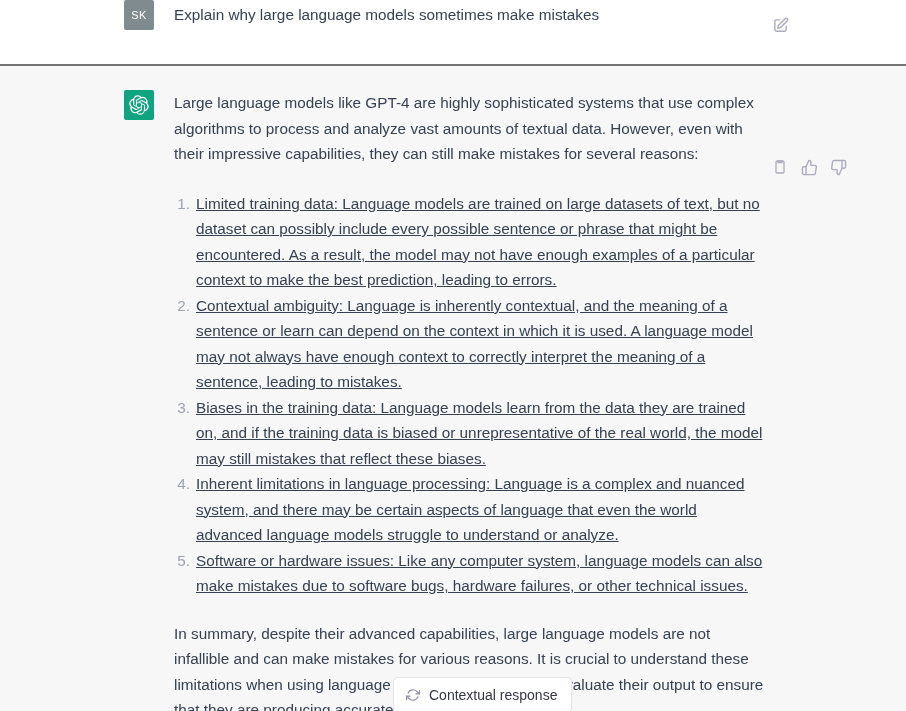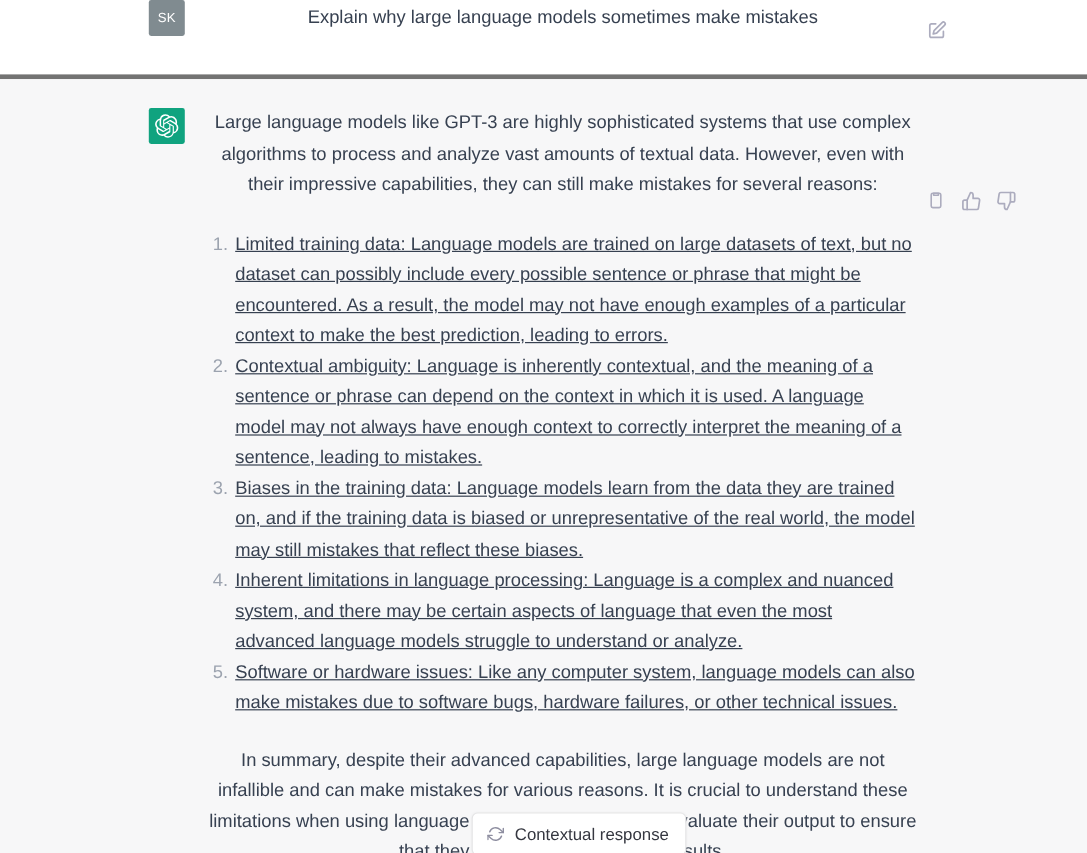--- a/index.html
+++ b/index.html
@@ -19,21 +19,21 @@
   .chat { width: 906px; height: 711px; position: relative; }
 
   
   .msg-row {
     display: flex;
     width: 100%;
     position: relative;
   }
   .msg-row.user {
     background: #ffffff;
-    border-bottom: 4px solid #737373;
+    border-bottom: 2px solid #737373;
     height: 66px;
     align-items: flex-start;
   }
   .msg-row.assistant {
     background: #f7f7f8;
     border-bottom: 1px solid #e5e5e6;
     min-height: 645px;
     align-items: flex-start;
   }
 
@@ -75,21 +75,21 @@
   .msg-body {
     margin-left: 20px;
     width: 590px;
     color: #374151;
     font-size: 15.3px;
     line-height: 25.5px;
   }
   .msg-row.user .msg-body { padding-top: 2px; }
   .msg-row.assistant .msg-body { padding-top: 0px; }
 
-  .msg-body p { margin: 0 0 0 0; text-align: center; }
+  .msg-body p { margin: 0 0 0 0; }
   .msg-body p.para-spaced { margin-bottom: 24px; }
   .msg-body p.tail { margin-top: 22px; }
 
   
   ol.reasons {
     margin: 0;
     padding: 0;
     list-style: none;
     counter-reset: reasons;
     text-decoration: underline;
@@ -194,27 +194,27 @@
         <div class="avatar bot-avatar">
           <span>
             <svg width="20" height="20" viewBox="0 0 41 41" fill="#ffffff" aria-hidden="true">
               <path d="M37.532 16.87a9.963 9.963 0 0 0-.856-8.184 10.078 10.078 0 0 0-10.855-4.835A9.965 9.965 0 0 0 18.306.5a10.079 10.079 0 0 0-9.614 6.977 9.967 9.967 0 0 0-6.664 4.834 10.08 10.08 0 0 0 1.24 11.817 9.965 9.965 0 0 0 .856 8.185 10.079 10.079 0 0 0 10.855 4.835 9.965 9.965 0 0 0 7.516 3.35 10.078 10.078 0 0 0 9.617-6.981 9.967 9.967 0 0 0 6.663-4.834 10.079 10.079 0 0 0-1.243-11.813zM22.498 37.886a7.474 7.474 0 0 1-4.799-1.735c.061-.033.168-.091.237-.134l7.964-4.6a1.294 1.294 0 0 0 .655-1.134V19.054l3.366 1.944a.12.12 0 0 1 .65.092v9.299a7.505 7.505 0 0 1-7.488 7.497zM6.392 31.006a7.471 7.471 0 0 1-.894-5.023c.06.036.162.099.237.141l7.964 4.6a1.297 1.297 0 0 0 1.308 0l9.724-5.614v3.888a.12.12 0 0 1-.48.103l-8.051 4.649a7.504 7.504 0 0 1-10.24-2.744zM4.297 13.62A7.469 7.469 0 0 1 8.2 10.333c0 .068-.004.19-.004.274v9.201a1.294 1.294 0 0 0 .653 1.132l9.724 5.614-3.366 1.944a.12.12 0 0 1-.114.01L7.045 23.86a7.504 7.504 0 0 1-2.748-10.24zm27.658 6.437l-9.724-5.615 3.367-1.943a.121.121 0 0 1 .113-.1l8.049 4.646a7.498 7.498 0 0 1-1.158 13.528v-9.476a1.293 1.293 0 0 0-.647-1.14zm3.35-5.043c-.059-.037-.162-.099-.236-.141l-7.965-4.6a1.298 1.298 0 0 0-1.308 0l-9.723 5.614v-3.888a.12.12 0 0 1 .048-.103l8.05-4.645a7.498 7.498 0 0 1 11.135 7.763zm-21.063 6.929l-3.367-1.944a.12.12 0 0 1-.065-.092v-9.299a7.497 7.497 0 0 1 12.293-5.756 6.94 6.94 0 0 0-.236.134l-7.965 4.6a1.294 1.294 0 0 0-.654 1.132l-.006 11.225zm1.829-3.943l4.33-2.501 4.332 2.5v5l-4.331 2.5-4.331-2.5v-4.999z"></path>
             </svg>
           </span>
         </div>
       </div>
 
       <div class="msg-body" style="margin-top:24px;">
-        <p class="para-spaced">Large language models like GPT-3 are highly sophisticated systems that use complex algorithms to process and analyze vast amounts of textual data. However, even with their impressive capabilities, they can still make mistakes for several reasons:</p>
+        <p class="para-spaced">Large language models like GPT-4 are highly sophisticated systems that use complex algorithms to process and analyze vast amounts of textual data. However, even with their impressive capabilities, they can still make mistakes for several reasons:</p>
 
         <ol class="reasons">
           <li>Limited training data: Language models are trained on large datasets of text, but no dataset can possibly include every possible sentence or phrase that might be encountered. As a result, the model may not have enough examples of a particular context to make the best prediction, leading to errors.</li>
-          <li>Contextual ambiguity: Language is inherently contextual, and the meaning of a sentence or phrase can depend on the context in which it is used. A language model may not always have enough context to correctly interpret the meaning of a sentence, leading to mistakes.</li>
+          <li>Contextual ambiguity: Language is inherently contextual, and the meaning of a sentence or learn can depend on the context in which it is used. A language model may not always have enough context to correctly interpret the meaning of a sentence, leading to mistakes.</li>
           <li>Biases in the training data: Language models learn from the data they are trained on, and if the training data is biased or unrepresentative of the real world, the model may still mistakes that reflect these biases.</li>
-          <li>Inherent limitations in language processing: Language is a complex and nuanced system, and there may be certain aspects of language that even the most advanced language models struggle to understand or analyze.</li>
+          <li>Inherent limitations in language processing: Language is a complex and nuanced system, and there may be certain aspects of language that even the world advanced language models struggle to understand or analyze.</li>
           <li>Software or hardware issues: Like any computer system, language models can also make mistakes due to software bugs, hardware failures, or other technical issues.</li>
         </ol>
 
         <p class="tail">In summary, despite their advanced capabilities, large language models are not infallible and can make mistakes for various reasons. It is crucial to understand these limitations when using language models and to carefully evaluate their output to ensure that they are producing accurate results.</p>
       </div>
     </div>
 
     <div class="actions bot-actions">
       <button class="icon-btn">
         <span>

